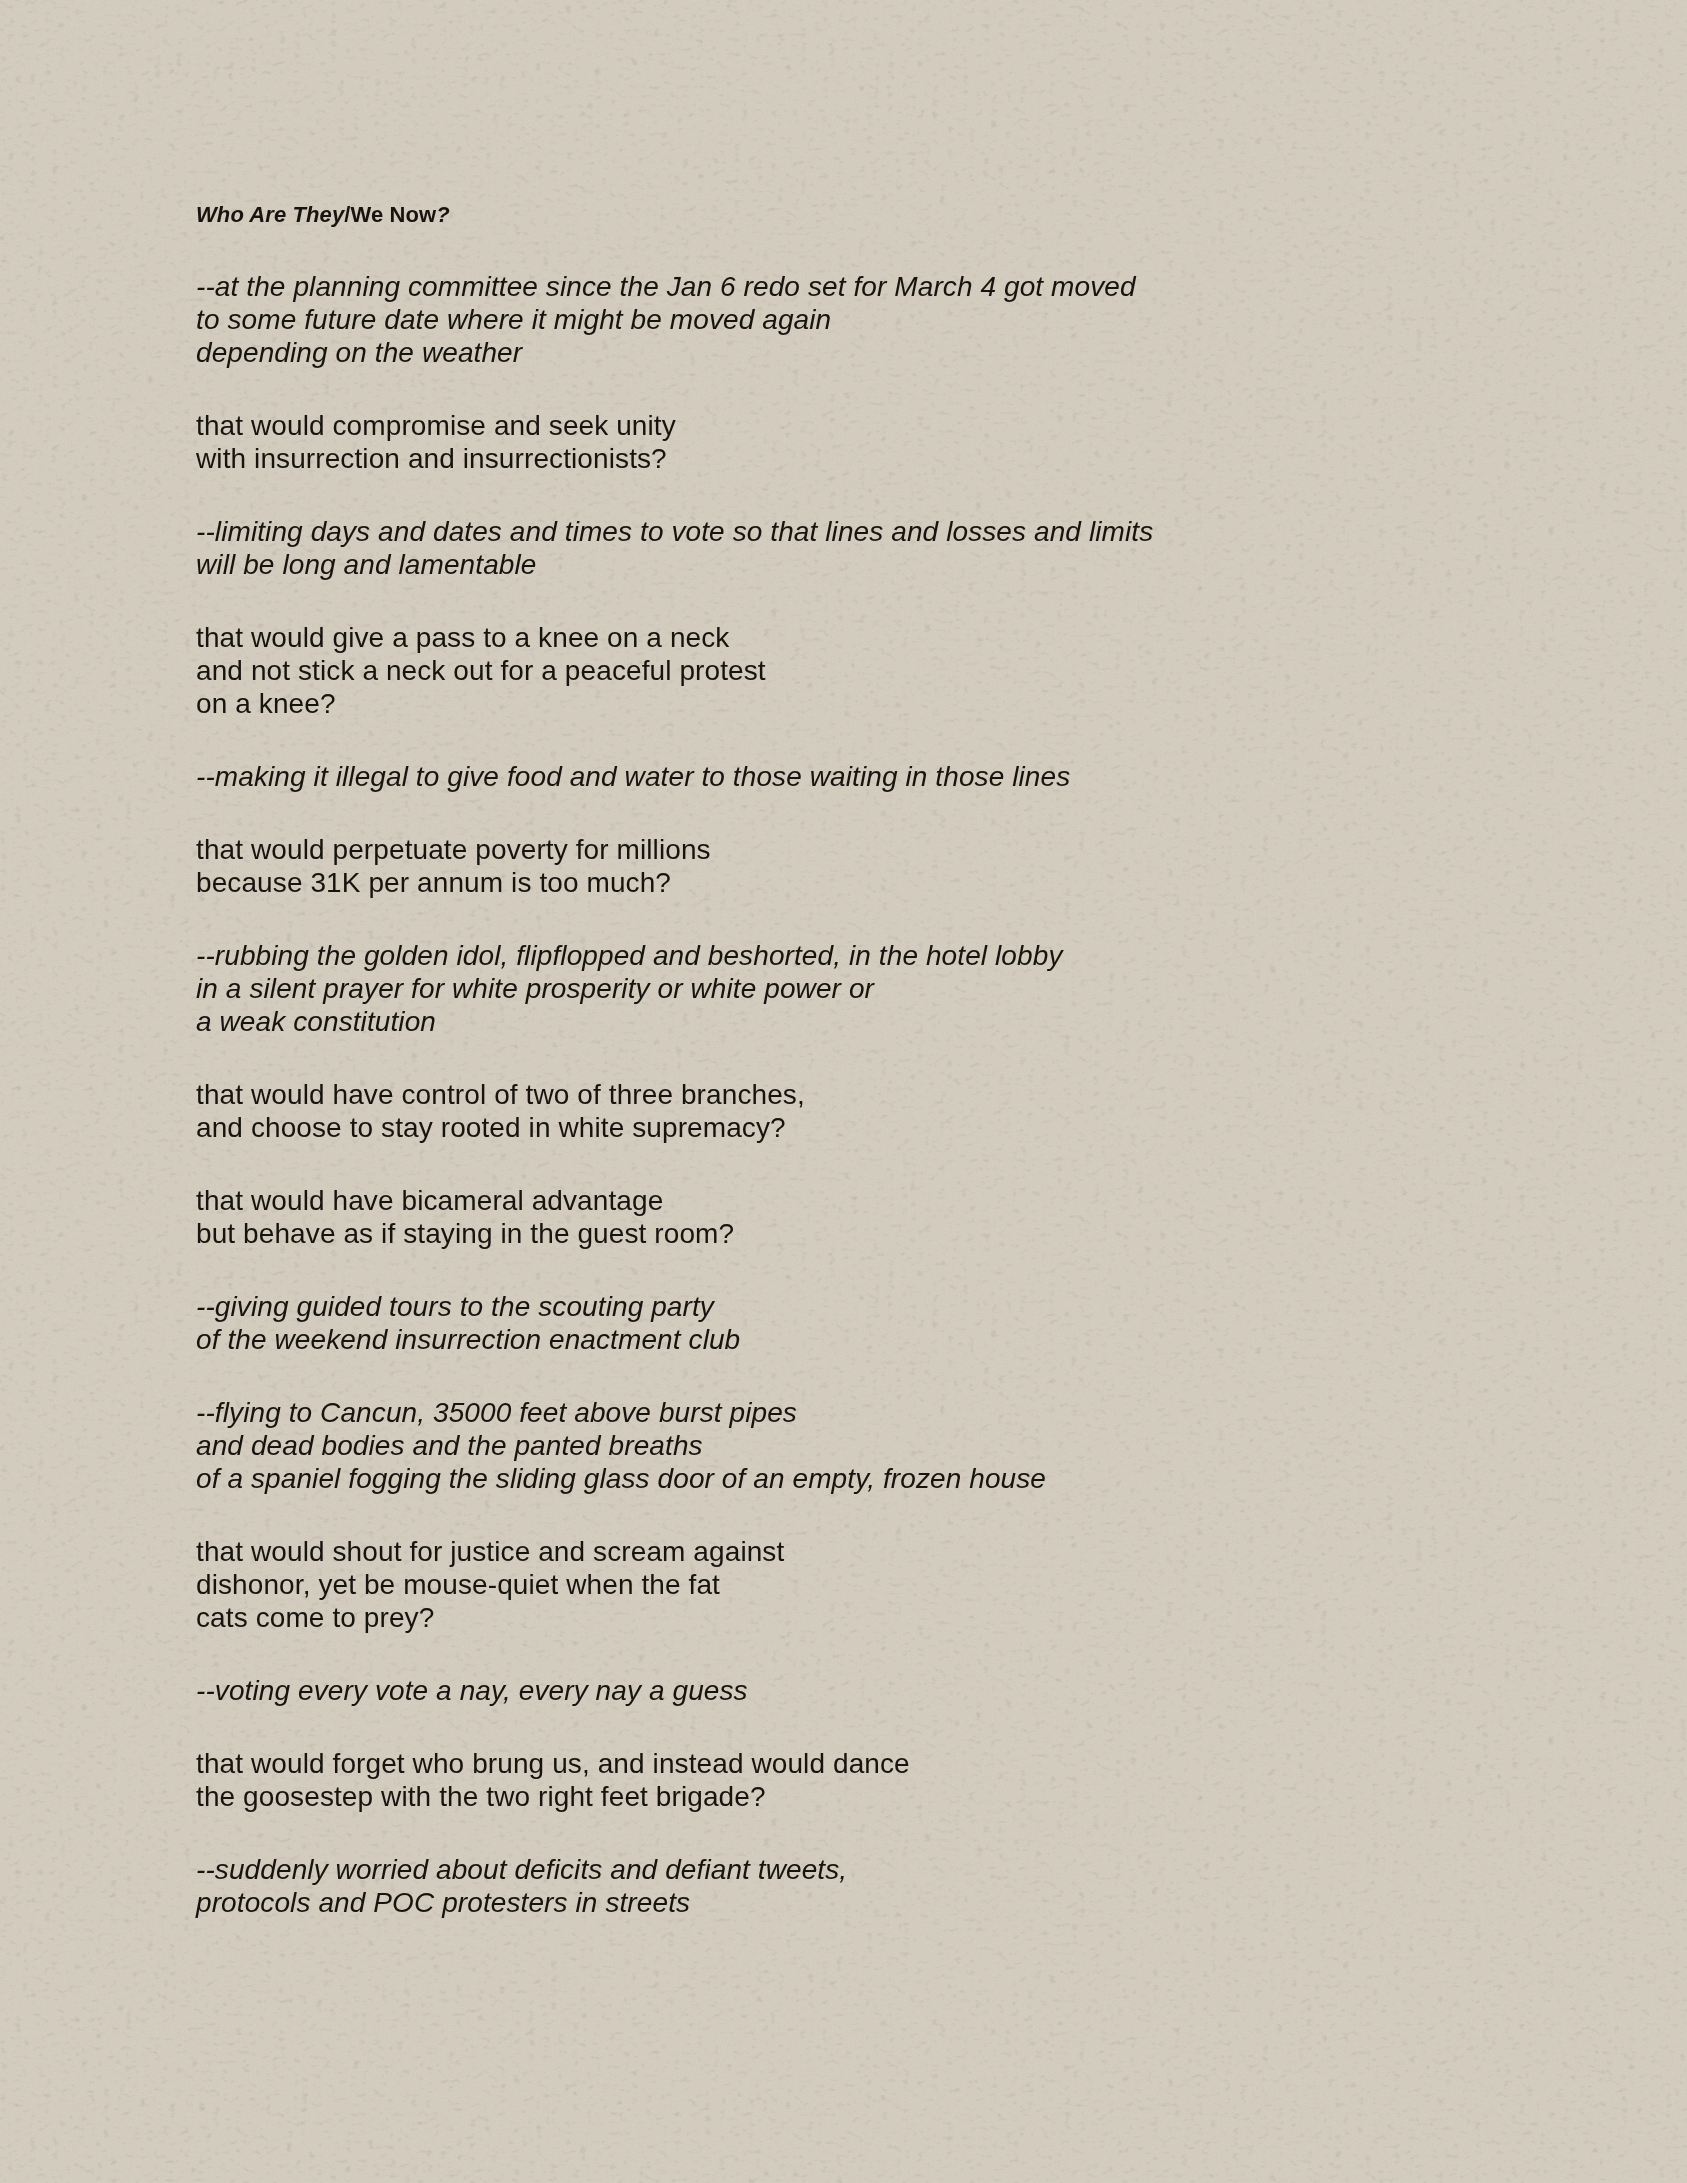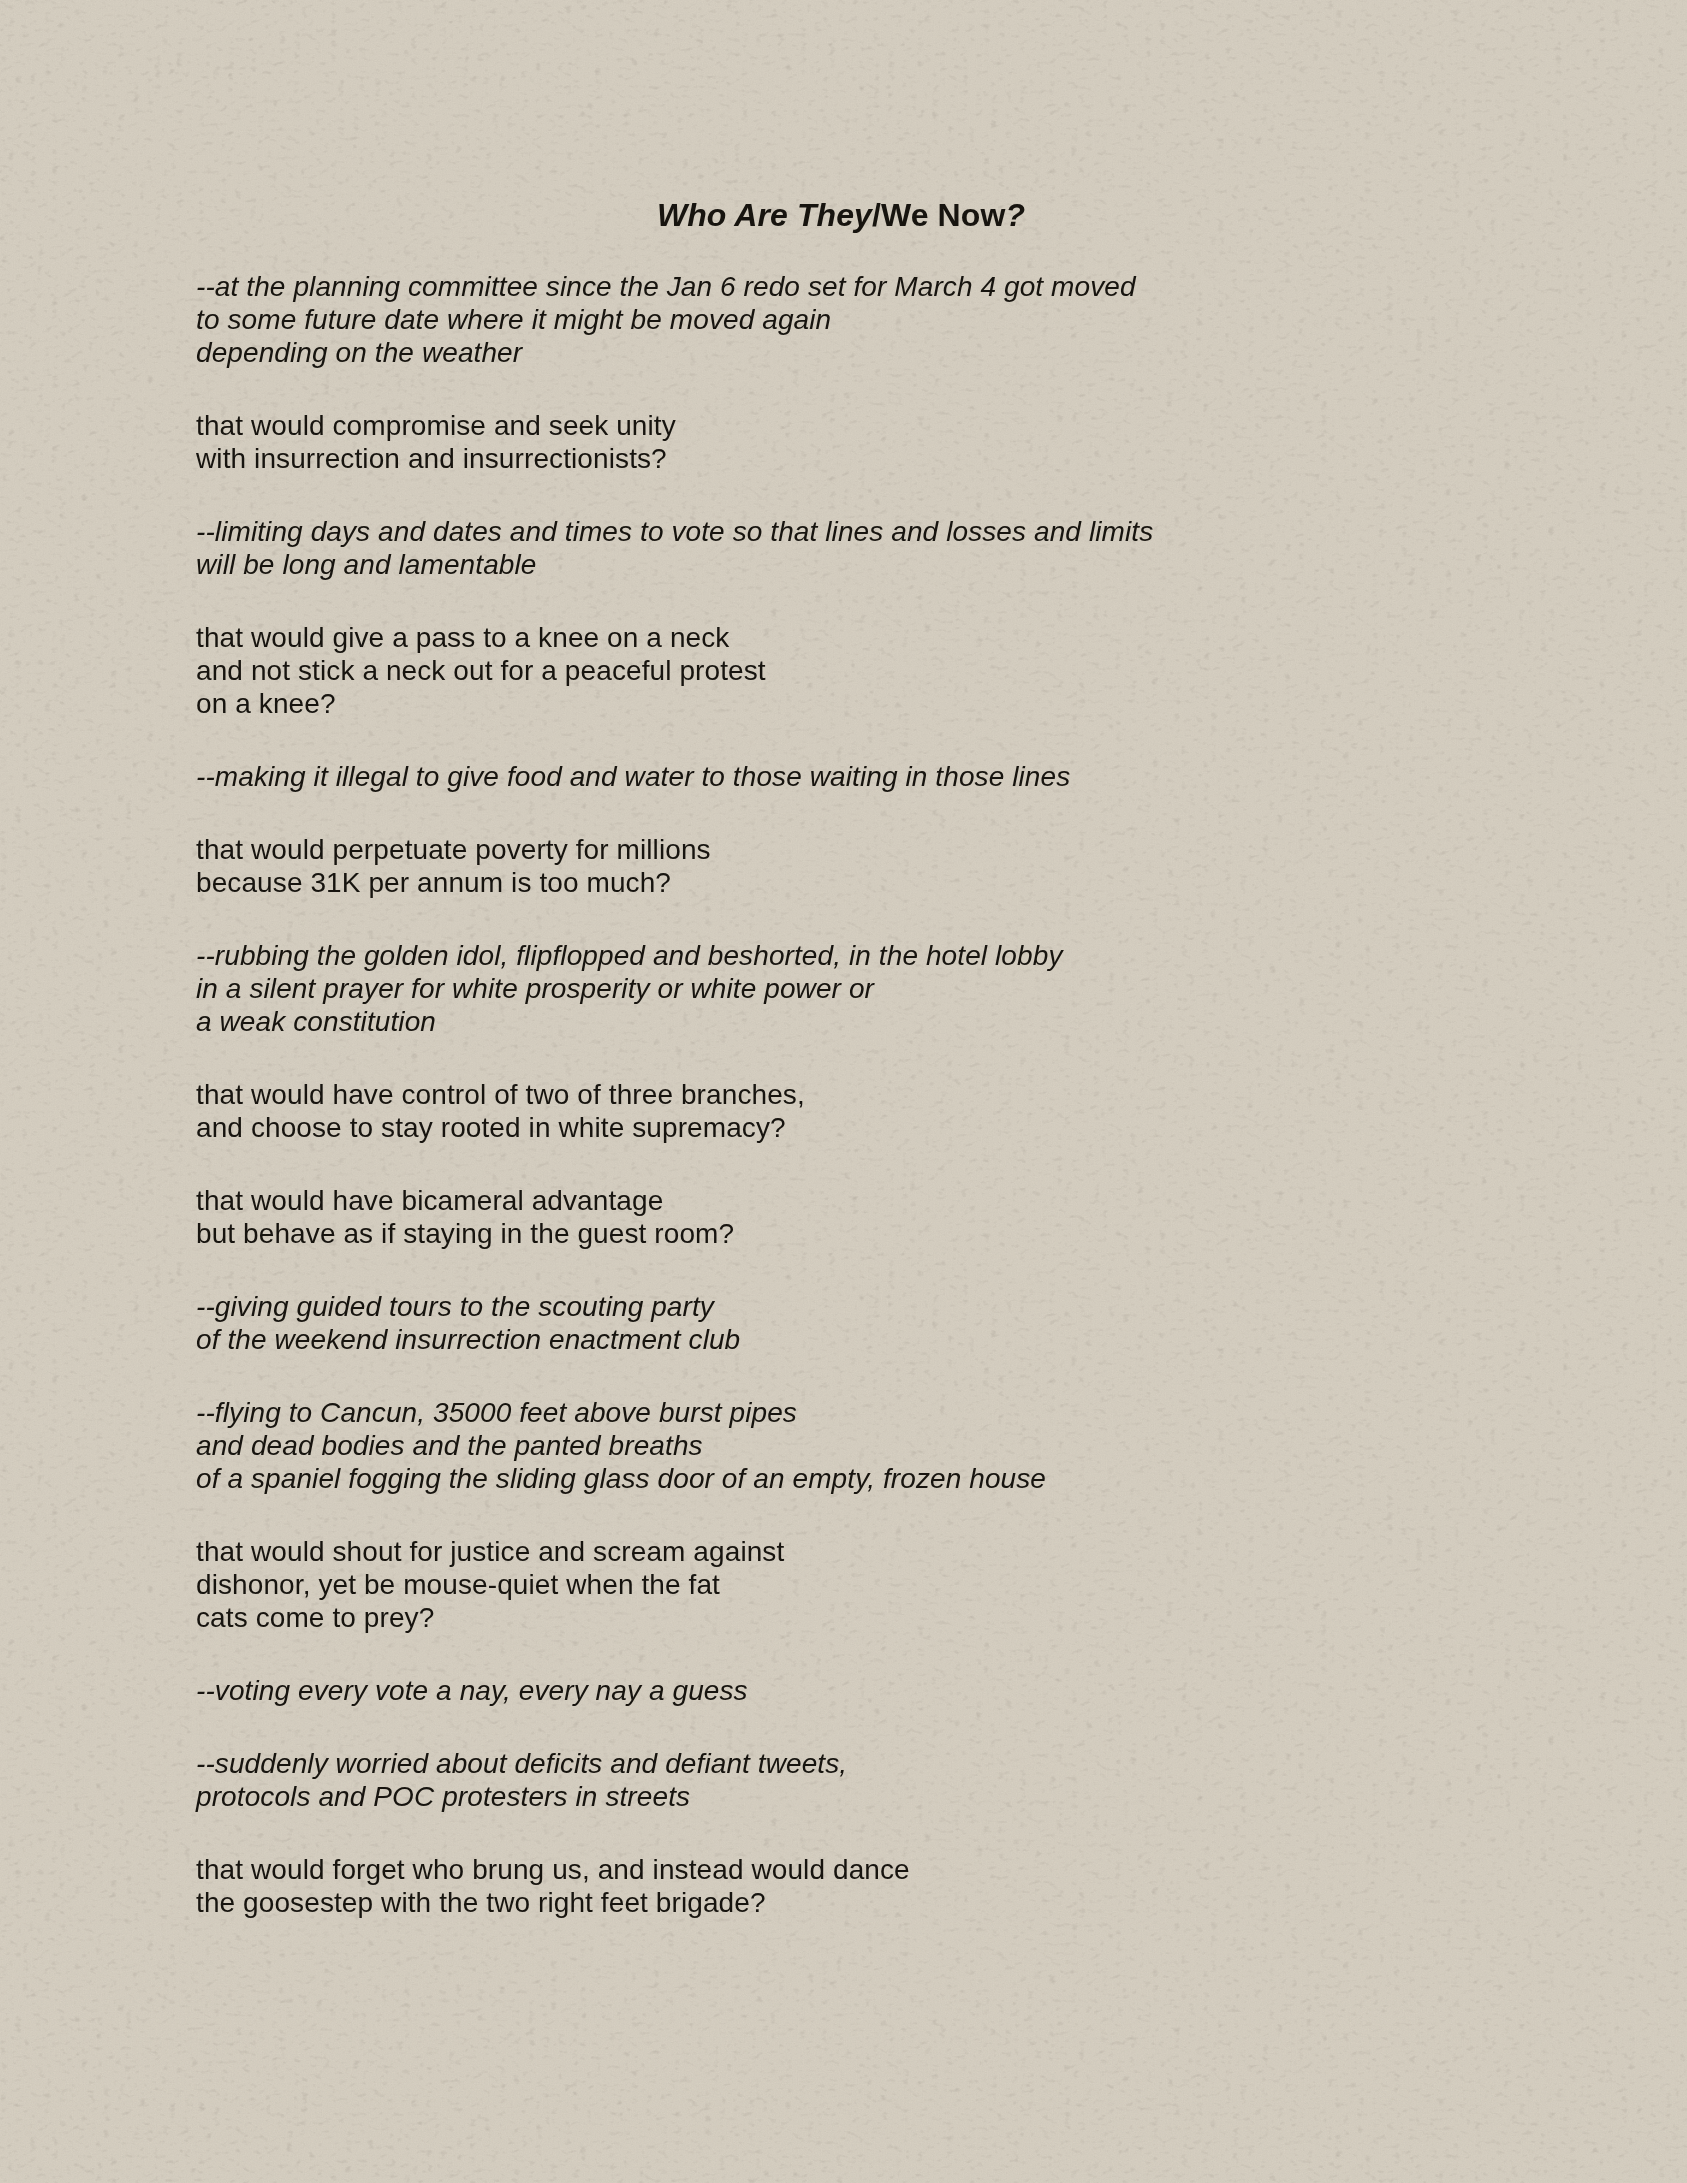--- a/index.html
+++ b/index.html
@@ -29,25 +29,24 @@
     left: 196px;
     right: 201px;
     top: 197px;
     font-size: 28px;
     line-height: 33px;
     letter-spacing: 0.1px;
   }
 
   .title {
     margin: 0 0 37px 0;
-    font-size: 32px;
+    font-size: 22px;
     line-height: 36px;
     font-weight: bold;
     font-style: normal;
-    text-align: center;
   }
   .title .it { font-style: italic; }
   .title .up { font-style: normal; }
 
   .stanza { margin: 0 0 40px 0; }
   .stanza:last-child { margin-bottom: 0; }
   .stanza.left  { text-align: left;  font-style: italic; margin-top: 16px; }
   .stanza.right { font-style: normal; }
 
   .line { min-height: 33px; }
@@ -137,25 +136,25 @@
     <div class="stanza right">
       <div class="line">that would shout for justice and scream against</div>
       <div class="line">dishonor, yet be mouse-quiet when the fat</div>
       <div class="line">cats come to prey?</div>
     </div>
 
     <div class="stanza left">
       <div class="line">--voting every vote a nay, every nay a guess</div>
     </div>
 
+    <div class="stanza right">
+      <div class="line">that would forget who brung us, and instead would dance</div>
+      <div class="line">the goosestep with the two right feet brigade?</div>
+    </div>
+
     <div class="stanza left">
       <div class="line">--suddenly worried about deficits and defiant tweets,</div>
       <div class="line">protocols and POC protesters in streets</div>
-    </div>
-
-    <div class="stanza right">
-      <div class="line">that would forget who brung us, and instead would dance</div>
-      <div class="line">the goosestep with the two right feet brigade?</div>
     </div>
 
   </div>
 </div>
 
 
 </body></html>

